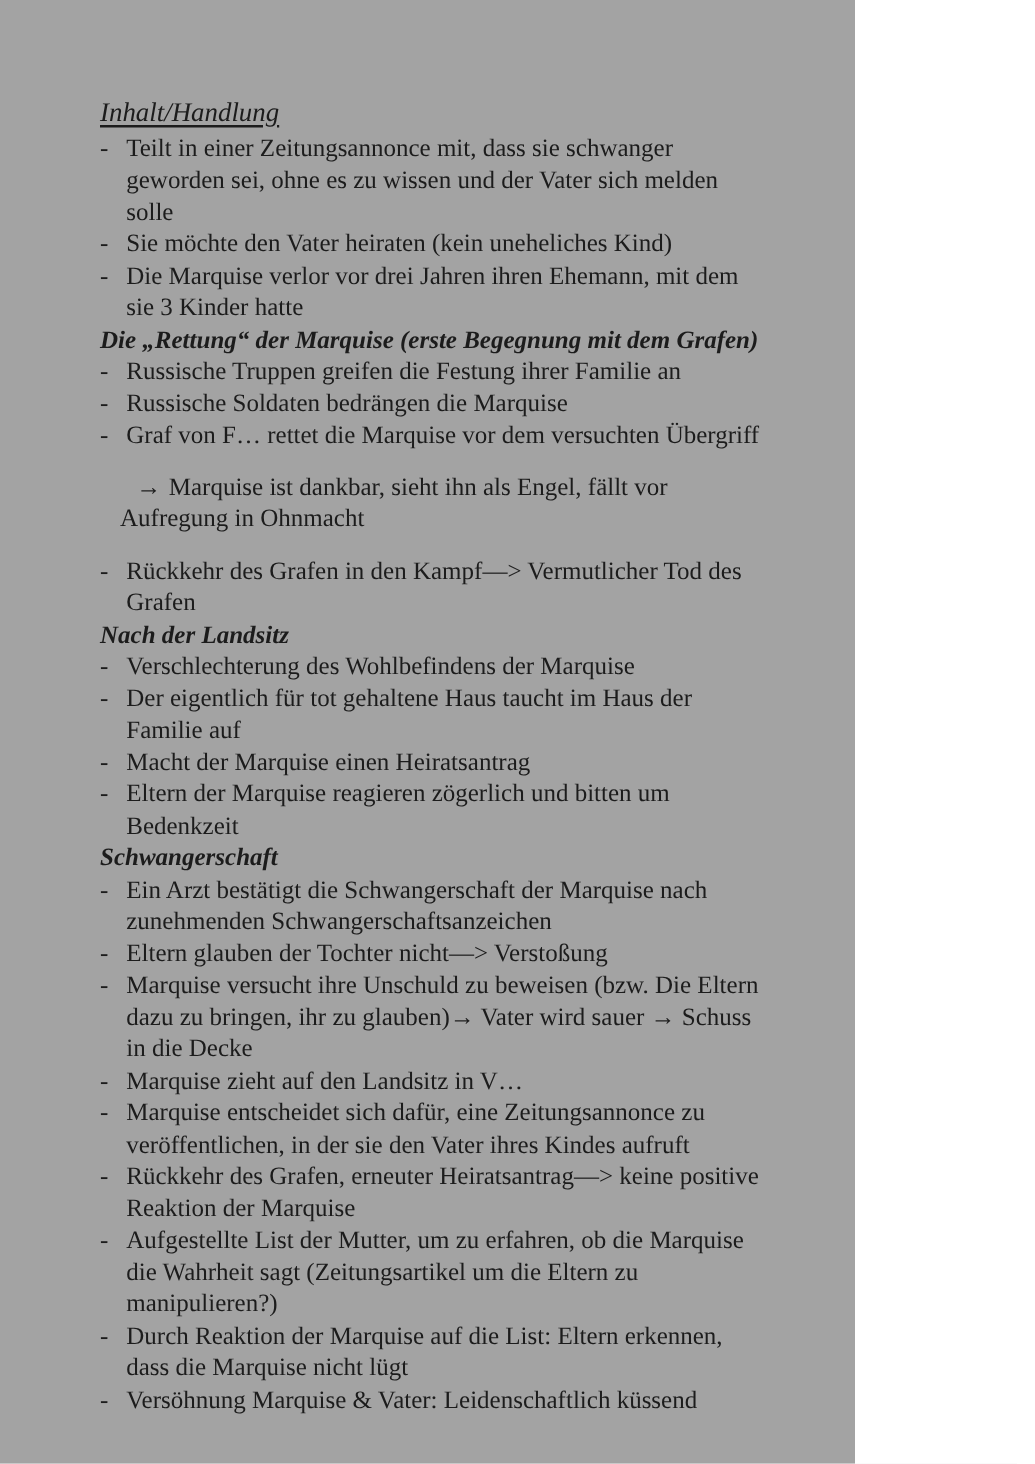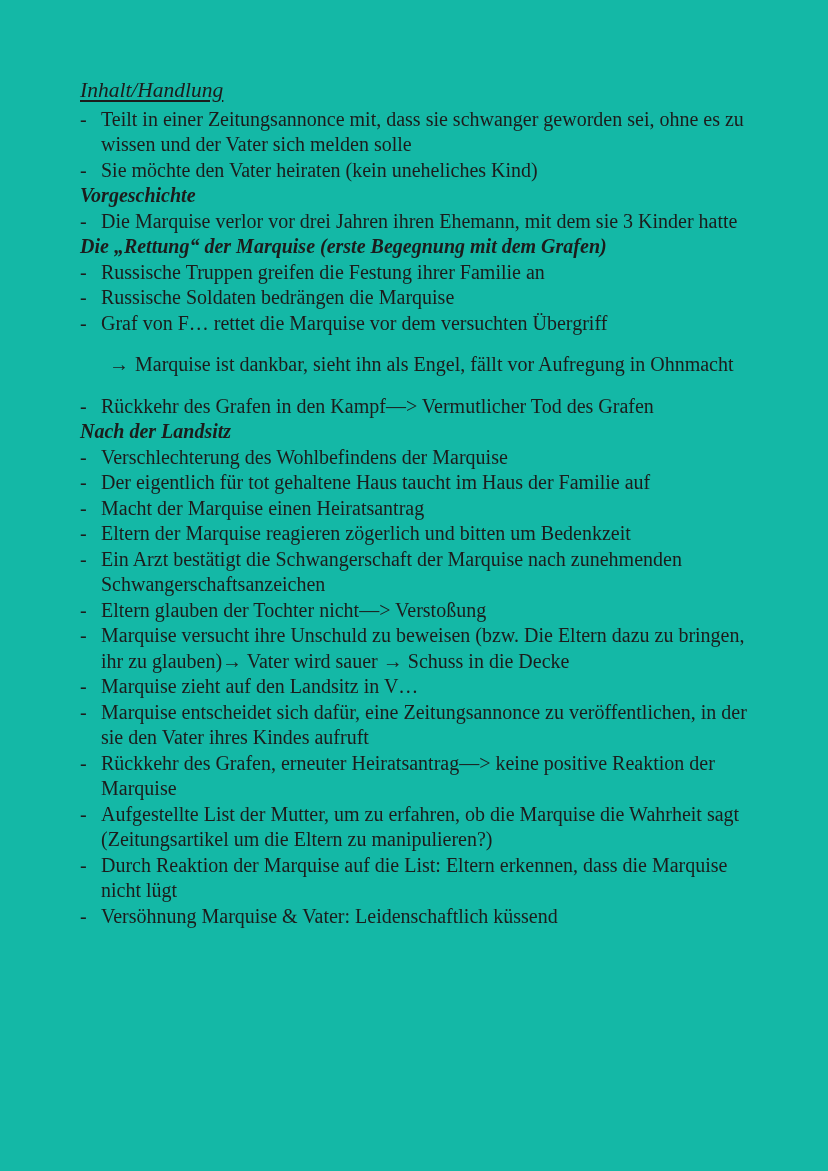--- a/index.html
+++ b/index.html
@@ -2,24 +2,24 @@
 <html lang="de"><head>
 <meta charset="utf-8">
 <style>
   html, body {
     margin: 0;
     padding: 0;
     background: #ffffff;
   }
   .page {
     position: relative;
-    width: 828px;
+    width: 684px;
     height: 1171px;
     box-sizing: border-box;
-    background: #14b8a6;
+    background: #a3a3a3;
     padding: 78px 76px 40px 80px;
     color: #1c1c1c;
     font-family: "Liberation Serif", serif;
     font-size: 20px;
     line-height: 25.5px;
     overflow: hidden;
   }
   .title {
     margin: 0 0 3px 0;
     font-size: 21.5px;
@@ -61,21 +61,20 @@
   <h1 class="title">Inhalt/Handlung</h1>
   <div>
       <div class="bullet">
         <span class="marker">-</span>
         <span class="btext">Teilt in einer Zeitungsannonce mit, dass sie schwanger geworden sei, ohne es zu wissen und der Vater sich melden solle</span>
       </div>
       <div class="bullet">
         <span class="marker">-</span>
         <span class="btext">Sie möchte den Vater heiraten (kein uneheliches Kind)</span>
       </div>
-      <h2 class="heading">Vorgeschichte</h2>
       <div class="bullet">
         <span class="marker">-</span>
         <span class="btext">Die Marquise verlor vor drei Jahren ihren Ehemann, mit dem sie 3 Kinder hatte</span>
       </div>
       <h2 class="heading">Die „Rettung“ der Marquise (erste Begegnung mit dem Grafen)</h2>
       <div class="bullet">
         <span class="marker">-</span>
         <span class="btext">Russische Truppen greifen die Festung ihrer Familie an</span>
       </div>
       <div class="bullet">
@@ -101,20 +100,21 @@
         <span class="btext">Der eigentlich für tot gehaltene Haus taucht im Haus der Familie auf</span>
       </div>
       <div class="bullet">
         <span class="marker">-</span>
         <span class="btext">Macht der Marquise einen Heiratsantrag</span>
       </div>
       <div class="bullet">
         <span class="marker">-</span>
         <span class="btext">Eltern der Marquise reagieren zögerlich und bitten um Bedenkzeit</span>
       </div>
+      <h2 class="heading">Schwangerschaft</h2>
       <div class="bullet">
         <span class="marker">-</span>
         <span class="btext">Ein Arzt bestätigt die Schwangerschaft der Marquise nach zunehmenden Schwangerschaftsanzeichen</span>
       </div>
       <div class="bullet">
         <span class="marker">-</span>
         <span class="btext">Eltern glauben der Tochter nicht—&gt; Verstoßung</span>
       </div>
       <div class="bullet">
         <span class="marker">-</span>

